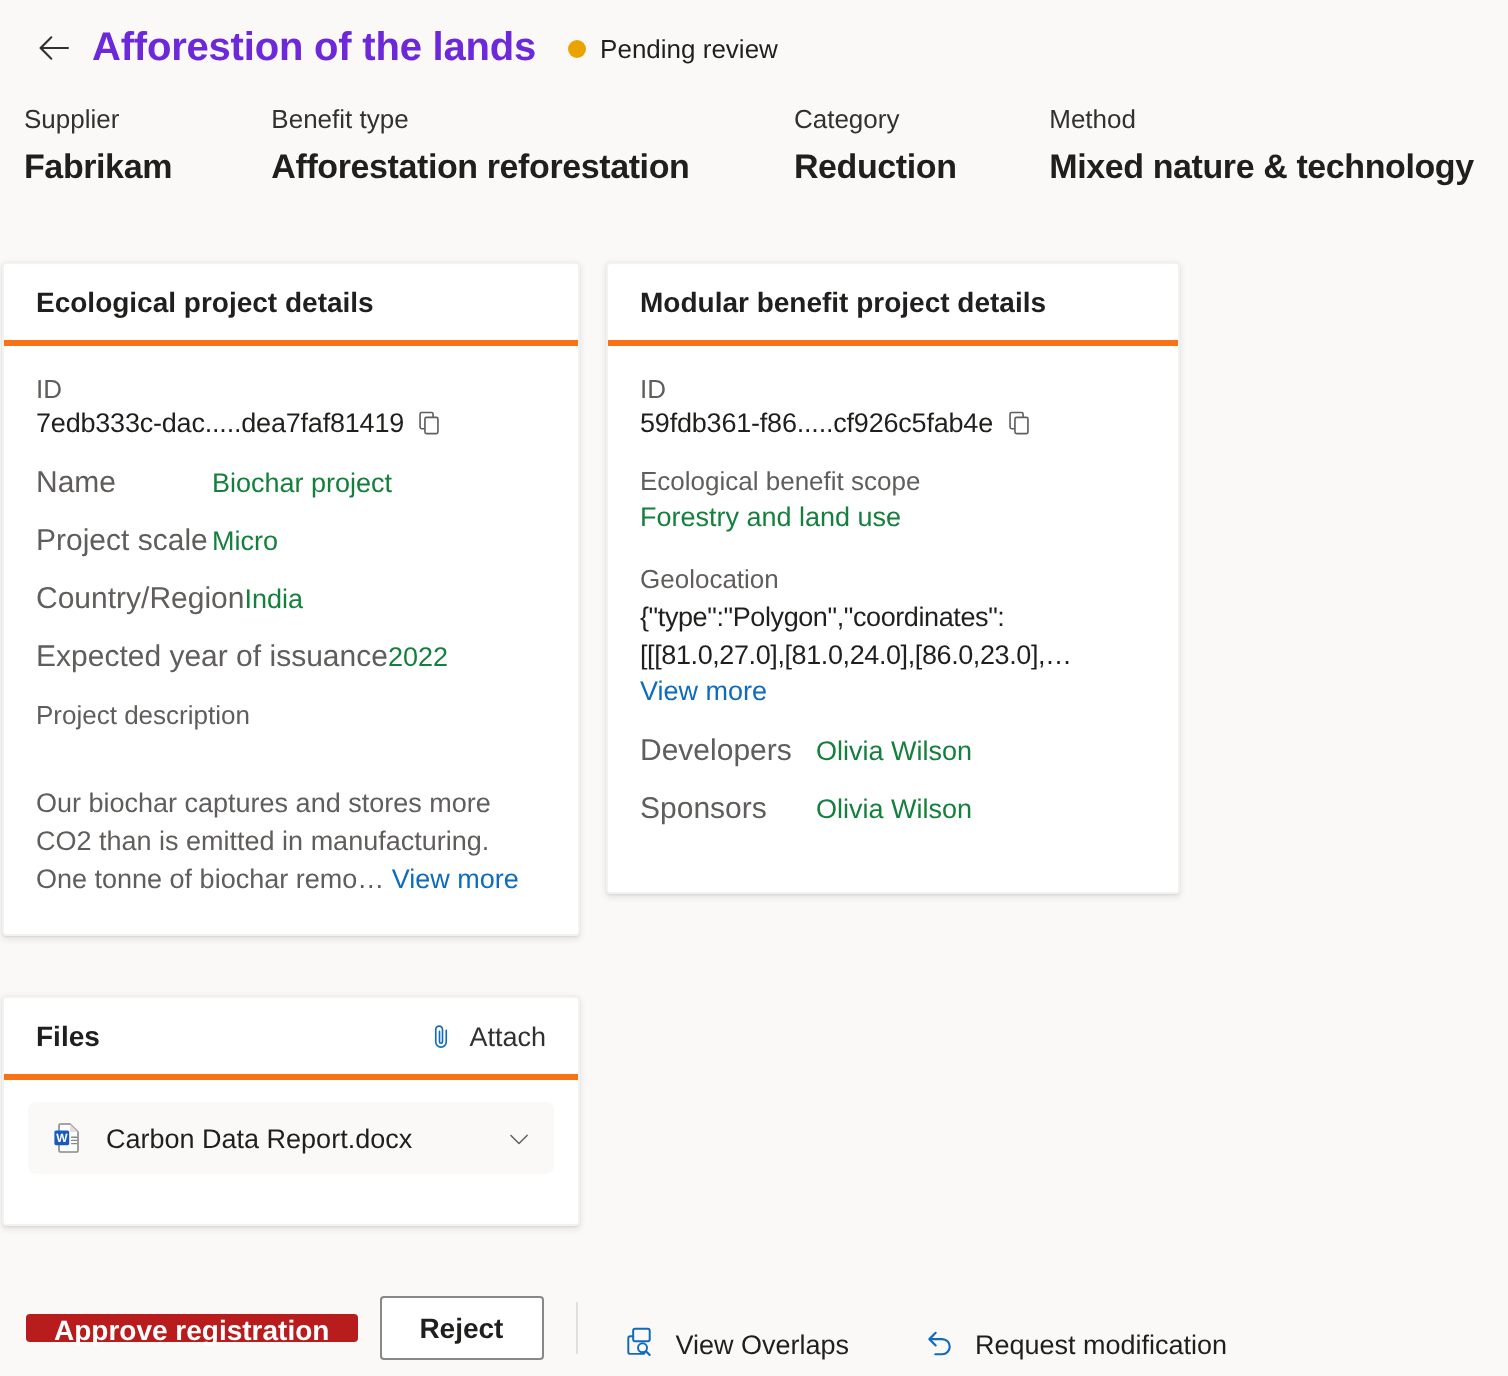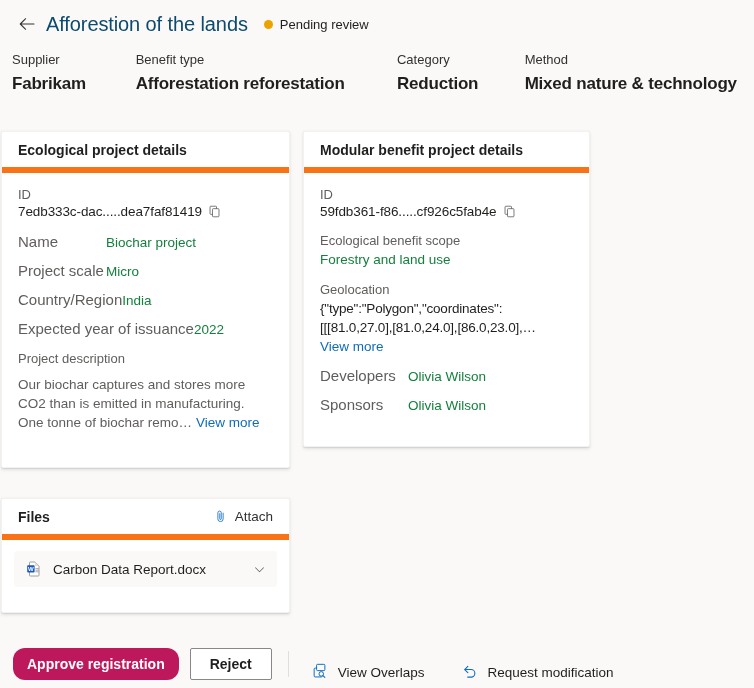--- a/index.html
+++ b/index.html
@@ -15,22 +15,22 @@
   
   #header { position: absolute; left: 0; top: 0; width: 754px; height: 120px; }
 
   #title-row { position: absolute; left: 14px; top: 8px; display: flex; align-items: center; height: 32px; }
   #back-button {
     width: 26px; height: 26px;
     display: flex; align-items: center; justify-content: center;
     cursor: pointer; color: #323130; margin-right: 6px;
   }
   #page-title {
-    font-size: 20px; font-weight: normal; letter-spacing: -0.1px;
-    color: #0c4a6e; white-space: nowrap;
+    font-size: 20px; font-weight: bold; letter-spacing: -0.1px;
+    color: #6d28d9; white-space: nowrap;
   }
   #status-badge { display: flex; align-items: center; margin-left: 16px; white-space: nowrap; }
   #status-dot { width: 9px; height: 9px; border-radius: 50%; background: #eaa300; margin-right: 7px; }
   #status-text { font-size: 13px; color: #201f1e; }
 
   #meta-row { position: absolute; left: 12px; top: 52px; width: 742px; display: flex; }
   .meta-col { display: flex; flex-direction: column; }
   .meta-col.c0 { width: 124px; }
   .meta-col.c1 { width: 262px; }
   .meta-col.c2 { width: 128px; }
@@ -43,21 +43,21 @@
     position: absolute;
     background: #ffffff;
     border: 1px solid #f3f2f1;
     border-radius: 2px;
     box-shadow: 0 1.2px 3.6px rgba(0,0,0,0.10), 0 0.3px 0.9px rgba(0,0,0,0.07);
   }
   .card-header {
     height: 41px;
     display: flex; align-items: center; justify-content: space-between;
     padding: 0 16px;
-    border-bottom: 6px solid #f97316;
+    border-bottom: 3px solid #f97316;
   }
   .card-title { font-size: 14px; font-weight: bold; color: #201f1e; }
   .card-body { padding: 14px 16px 10px 16px; }
 
   #card-ecological { left: 1px; top: 131px; width: 289px; height: 337px; }
   #card-modular    { left: 303px; top: 131px; width: 287px; height: 316px; }
   #card-files      { left: 1px;  top: 498px; width: 289px; height: 115px; }
 
   
   .field { margin-bottom: 12px; }
@@ -92,23 +92,23 @@
   #file-chevron { color: #605e5c; display: flex; align-items: center; }
 
   
   #footer {
     position: absolute; left: 0; top: 640px; width: 754px; height: 48px;
     background: #faf9f8;
     display: flex; align-items: center;
     padding-left: 13px;
   }
   #approve-button {
-    height: 32px; min-width: 163px;
-    background: #be185d; color: #ffffff;
-    border: none; border-radius: 12px;
+    height: 14px; min-width: 163px;
+    background: #b91c1c; color: #ffffff;
+    border: none; border-radius: 2px;
     font-family: "Liberation Sans", sans-serif;
     font-size: 14px; font-weight: bold;
     cursor: pointer;
     padding: 0 14px;
   }
   #reject-button {
     height: 32px; min-width: 82px; margin-left: 11px;
     background: #ffffff; color: #201f1e;
     border: 1px solid #8a8886; border-radius: 2px;
     font-family: "Liberation Sans", sans-serif;
@@ -196,21 +196,21 @@
     <div class="field field-inline">
       <span class="field-label lbl-auto">Country/Region</span>
       <span class="field-value">India</span>
     </div>
 
     <div class="field field-inline">
       <span class="field-label lbl-auto">Expected year of issuance</span>
       <span class="field-value">2022</span>
     </div>
 
-    <div class="field" style="margin-bottom:8px;">
+    <div class="field" style="margin-bottom:25px;">
       <span class="field-label" style="font-size:13px;color:#605e5c;">Project description</span>
     </div>
 
     <div class="desc-text"><span>Our biochar captures and stores more CO2 than is emitted in manufacturing. One tonne of biochar remo…</span> <span class="link">View more</span></div>
 
   </div>
 </div>
 
 <div class="card" id="card-modular">
   <div class="card-header">

